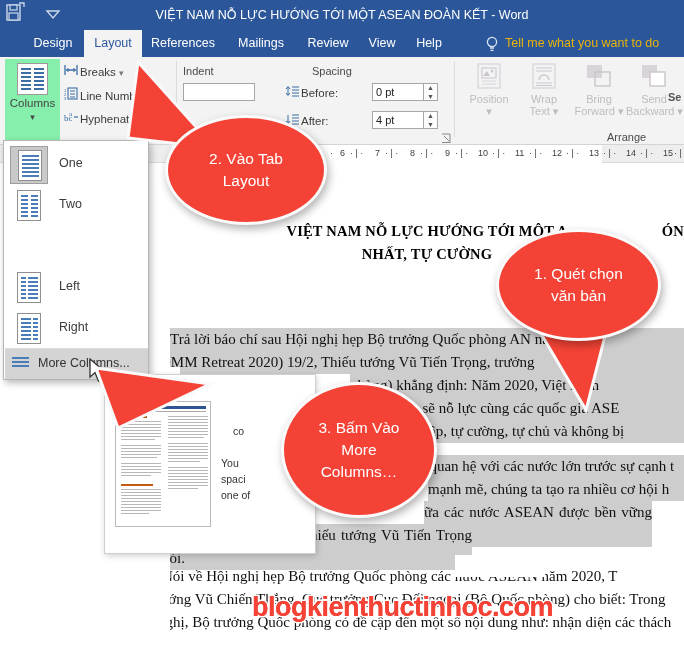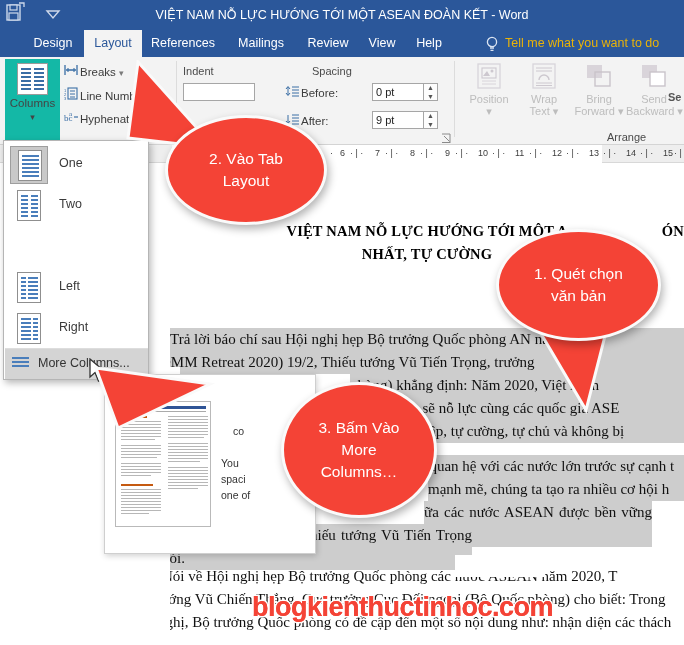--- a/index.html
+++ b/index.html
@@ -45,21 +45,21 @@
   .bulb { position:absolute; top:5px; left:485px; width:14px; height:18px; }
 
   
   .ribbon {
     position:absolute; left:0; top:57px; width:684px; height:88px;
     background:#f3f3f3; border-bottom:1px solid #d4d4d4;
   }
   .rbsep { position:absolute; top:4px; width:1px; height:76px; background:#dcdcdc; }
 
   
-  .colbtn { position:absolute; left:5px; top:2px; width:55px; height:84px; background:#14b8a6; }
+  .colbtn { position:absolute; left:5px; top:2px; width:55px; height:84px; background:#86efac; }
   .colbtn .ico { position:absolute; left:12px; top:4px; width:31px; height:32px;
                  border:1px solid #9a9a9a; background:#fff; }
   .colbtn .ico i { position:absolute; display:block; height:2px; background:#3a6ea5; }
   .colbtn .lbl { position:absolute; left:0; top:38px; width:55px; text-align:center;
                  font-size:11.5px; color:#444; }
   .colbtn .car { position:absolute; left:0; top:53px; width:55px; text-align:center;
                  font-size:9px; color:#444; }
 
   .rowitem { position:absolute; font-size:11.5px; color:#3c3c3c; white-space:nowrap; }
   .rowitem .gl { display:inline-block; width:16px; color:#3a6ea5; }
@@ -292,21 +292,21 @@
 
     <div class="rowitem" style="left:285px; top:56px;">
       <span class="gl">
         <svg width="15" height="12" viewBox="0 0 15 12">
             <path d="M3 2 L3 10 M1 8 L3 10.5 L5 8" stroke="#3a6ea5" stroke-width="1" fill="none"></path>
             <path d="M7 2 L14 2 M7 5 L14 5 M7 8 L14 8 M7 11 L14 11" stroke="#3a6ea5" stroke-width="1"></path>
           </svg>
       </span><span>After:</span>
     </div>
     <div class="spinwrap" style="left:372px; top:54px;">
-      <div class="fld">9 pt</div>
+      <div class="fld">4 pt</div>
       <div class="sp">
         <div class="u">▲</div>
         <div class="d">▼</div>
       </div>
     </div>
 
     <div class="dialoglaunch" style="left:441px; top:73px;">
       <svg width="11" height="11" viewBox="0 0 11 11">
           <path d="M1 1 L9 1 L9 9" stroke="#8a8a8a" stroke-width="1" fill="none"></path>
           <path d="M8.5 8.5 L3 3" stroke="#8a8a8a" stroke-width="1"></path>

